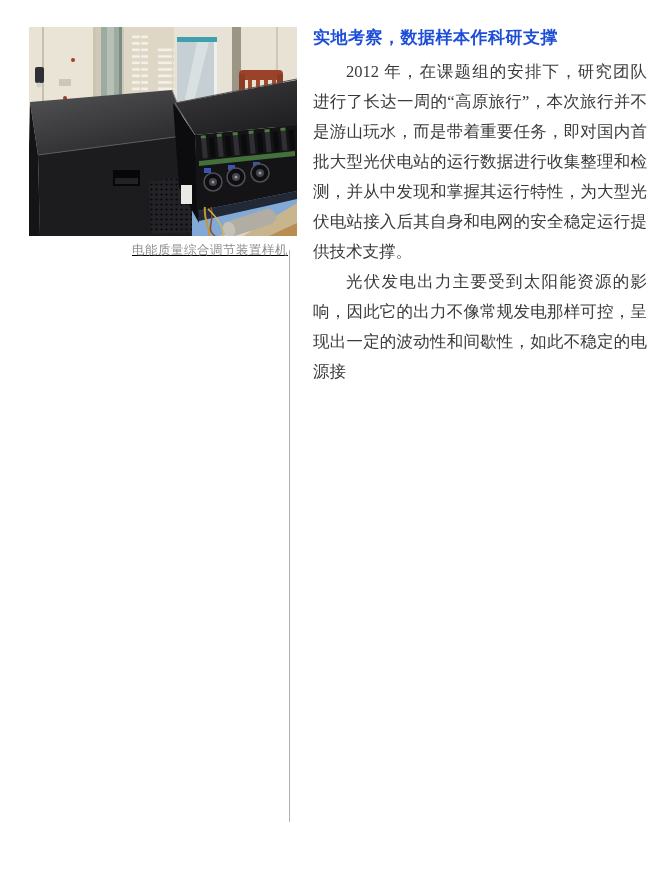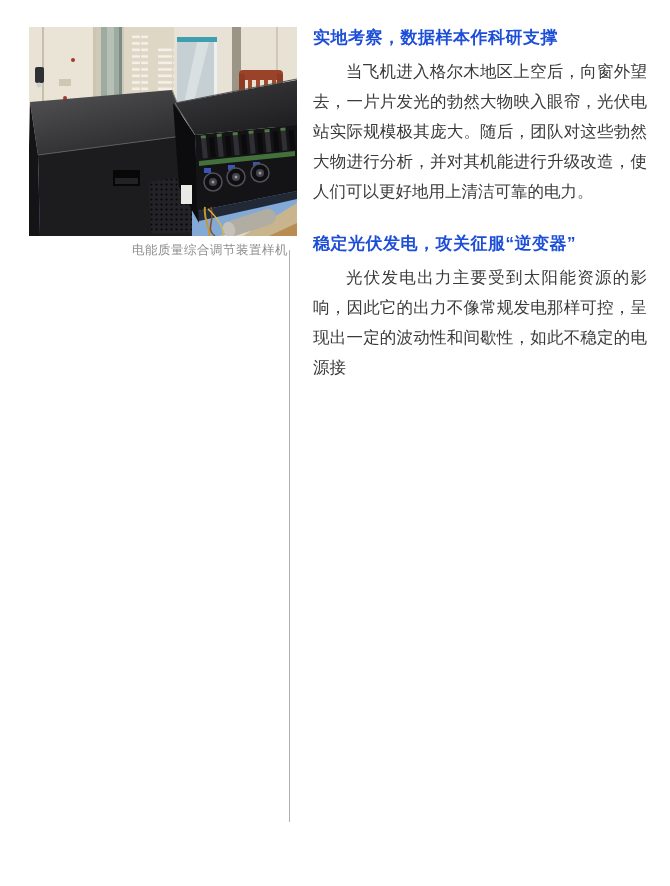--- a/index.html
+++ b/index.html
@@ -2,21 +2,21 @@
 <html><head>
 <meta charset="utf-8">
 <style>
   html,body { margin:0; padding:0; background:#ffffff; }
   .page {
     position:relative; width:670px; height:886px; background:#ffffff;
     overflow:hidden;
     font-family:"Liberation Serif","DejaVu Serif",serif;
   }
   .left-col { position:absolute; left:29px; top:27px; width:268px; }
-  .left-col figure { margin:0; }
+  .left-col figure { margin:0;text-decoration:underline; }
   .photo-frame { display:block; width:268px; height:209px; }
   figcaption {
     margin-top:6px; padding-right:9px; text-align:right;
     font-family:"Liberation Sans","DejaVu Sans",sans-serif;
     font-size:12.5px; color:#8e8e8e; letter-spacing:.5px;
   }
   .divider {
     position:absolute; left:289px; top:250px; width:1px; height:572px;
     background:#b3b0ab;
   }
@@ -173,18 +173,17 @@
         <path d="M179,182 C190,192 196,204 194,209" stroke="#d8b84a" stroke-width="1.5" fill="none"></path>
       </svg>
       <figcaption>电能质量综合调节装置样机</figcaption>
     </figure>
   </div>
 
   <div class="divider"></div>
 
   <div class="right-col">
     <h2 class="sec-heading">实地考察，数据样本作科研支撑</h2>
-    <p>当飞机进入格尔木地区上空后，向窗外望去，一片片发光的勃然大物映入眼帘，光伏电站实际规模极其庞大。随后，团队对这些勃然大物进行分析，并对其机能进行升级改造，使人们可以更好地用上清洁可靠的电力。</p>
-    <h2 class="sec-heading h2-gap">稳定光伏发电，攻关征服“逆变器”</h2>
+    <p>2012 年，在课题组的安排下，研究团队进行了长达一周的“高原旅行”，本次旅行并不是游山玩水，而是带着重要任务，即对国内首批大型光伏电站的运行数据进行收集整理和检测，并从中发现和掌握其运行特性，为大型光伏电站接入后其自身和电网的安全稳定运行提供技术支撑。</p>
     <p>光伏发电出力主要受到太阳能资源的影响，因此它的出力不像常规发电那样可控，呈现出一定的波动性和间歇性，如此不稳定的电源接</p>
   </div>
 
 </div>
 
 </body></html>

